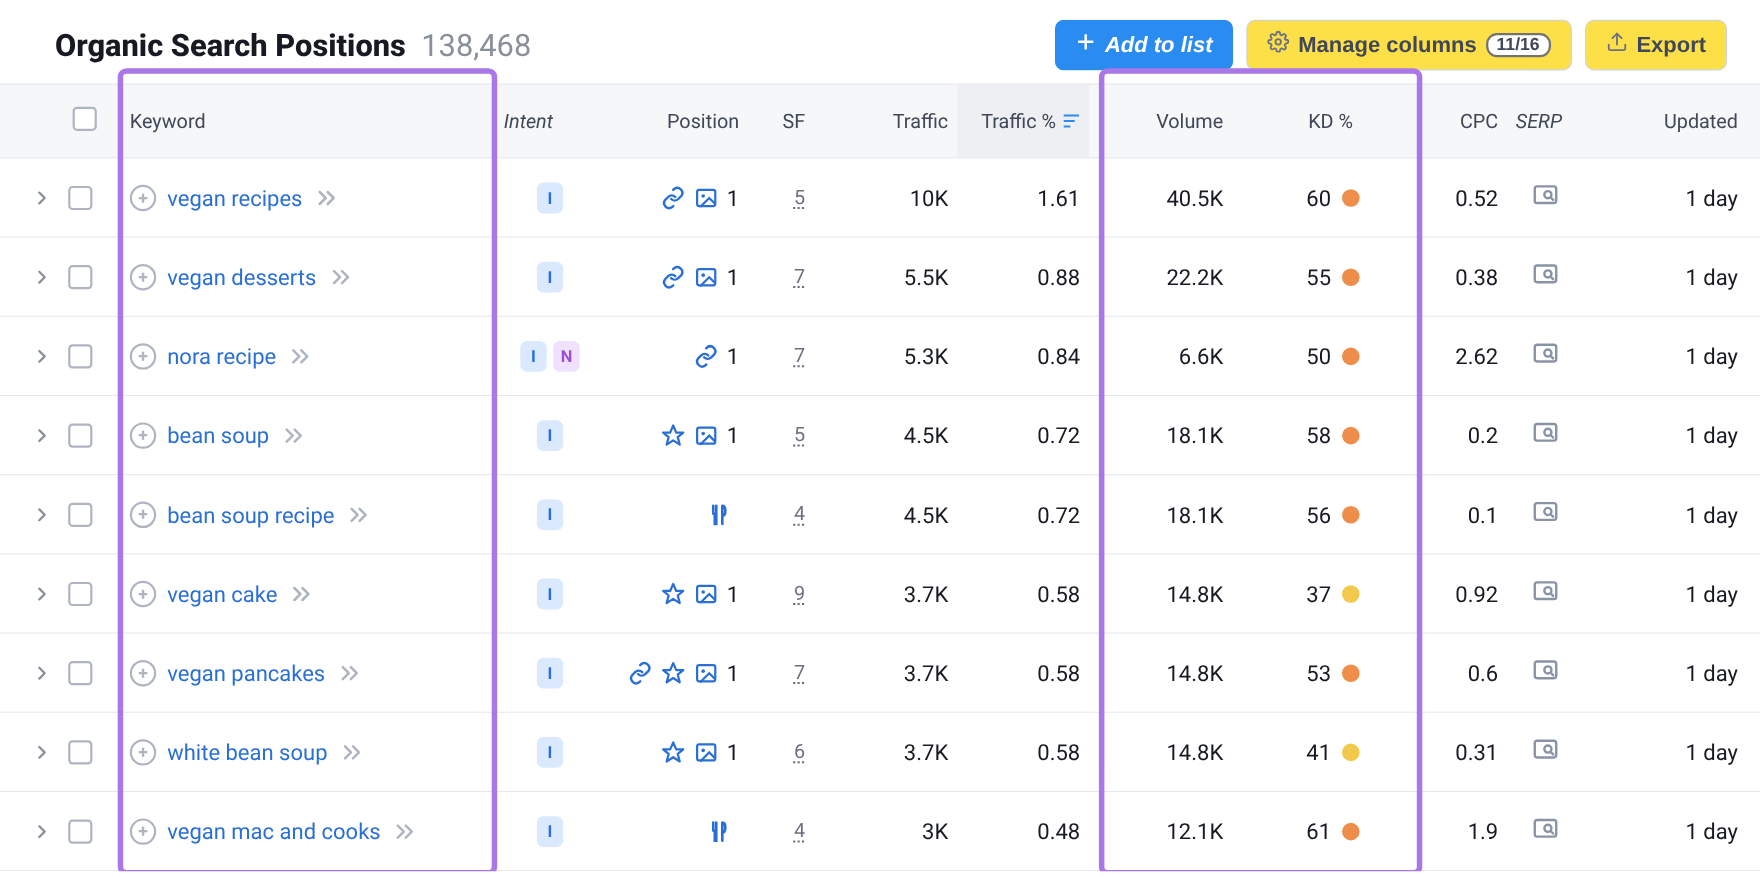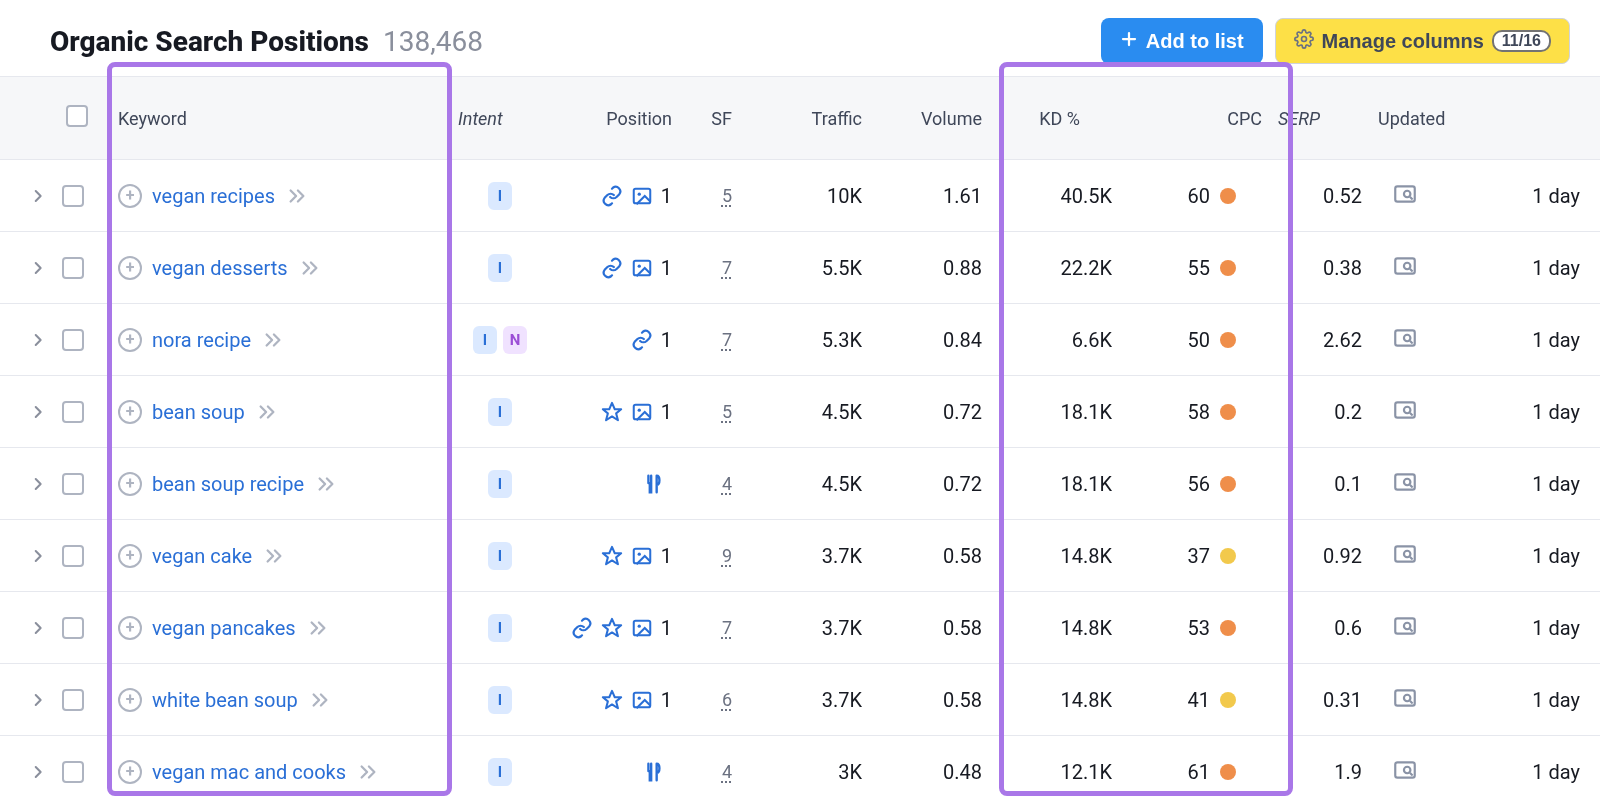--- a/index.html
+++ b/index.html
@@ -19,37 +19,37 @@
   }
   .title { font-weight: 800; font-size: 28px; margin-right: 14px; }
   .count { font-size: 28px; color: #8a8f9c; font-weight: 400; text-align: right; }
   .spacer { flex: 1; }
   .btn {
     display: inline-flex; align-items: center; gap: 8px;
     height: 46px; padding: 0 18px; border-radius: 8px;
     font-size: 20px; font-weight: 600; cursor: pointer;
     border: 1px solid transparent; white-space: nowrap;
   }
-  .btn-primary { background: #2a8cf0; color: #fff; }
+  .btn-primary { background: #2a8cf0; color: #fff; font-style: italic; }
   .btn-outline { background: #fde047; border-color: #cfd3dc; color: #3f4759; }
   .btn + .btn { margin-left: 12px; }
   .badge-count {
     background: #fff; border: 2px solid #737373; border-radius: 10px;
     padding: 0 8px; font-size: 16px; color: #3f4759; font-weight: 600;
   }
   
   .table { width: 100%; }
   .thead {
     display: grid;
     grid-template-columns: 110px 340px 100px 130px 60px 130px 120px 130px 150px 100px 70px 160px;
     align-items: center;
     background: #f6f7f9;
     border-top: 1px solid #e6e8ee;
     border-bottom: 1px solid #e6e8ee;
-    height: 84px;
+    height: 68px;
     color: #3f4759;
     font-size: 18px;
   }
   .thead .th { padding: 0 8px; }
   .th.left { text-align: left; }
   .th.right { text-align: right; }
   .th.center { text-align: left; font-style: italic; }
   .th.sorted {
     background: #edeff3;
     height: 100%;
@@ -129,32 +129,52 @@
   <button class="btn btn-outline">
     <span>
       <svg width="20" height="20" viewBox="0 0 24 24" fill="none" stroke="#6b7181" stroke-width="2">
             <circle cx="12" cy="12" r="3"></circle>
             <path d="M19.4 15a1.7 1.7 0 0 0 .34 1.87l.06.06a2 2 0 1 1-2.83 2.83l-.06-.06a1.7 1.7 0 0 0-1.87-.34 1.7 1.7 0 0 0-1 1.56V21a2 2 0 1 1-4 0v-.09a1.7 1.7 0 0 0-1-1.56 1.7 1.7 0 0 0-1.87.34l-.06.06a2 2 0 1 1-2.83-2.83l.06-.06A1.7 1.7 0 0 0 4.6 15a1.7 1.7 0 0 0-1.56-1H3a2 2 0 1 1 0-4h.09A1.7 1.7 0 0 0 4.65 9a1.7 1.7 0 0 0-.34-1.87l-.06-.06A2 2 0 1 1 7.08 4.24l.06.06A1.7 1.7 0 0 0 9 4.64a1.7 1.7 0 0 0 1-1.56V3a2 2 0 1 1 4 0v.09a1.7 1.7 0 0 0 1 1.56 1.7 1.7 0 0 0 1.87-.34l.06-.06a2 2 0 1 1 2.83 2.83l-.06.06A1.7 1.7 0 0 0 19.36 9c.14.34.42.62.76.76H21a2 2 0 1 1 0 4h-.09a1.7 1.7 0 0 0-1.51 1z"></path>
           </svg>
     </span>
     <span>Manage columns</span>
     <span class="badge-count">11/16</span>
   </button>
+  <button class="btn btn-outline">
+    <span>
+      <svg width="20" height="20" viewBox="0 0 24 24" fill="none" stroke="#6b7181" stroke-width="2" stroke-linecap="round" stroke-linejoin="round">
+            <path d="M21 15v4a2 2 0 0 1-2 2H5a2 2 0 0 1-2-2v-4"></path>
+            <polyline points="17 8 12 3 7 8"></polyline>
+            <line x1="12" y1="3" x2="12" y2="15"></line>
+          </svg>
+    </span>
+    <span>Export</span>
+  </button>
 </div>
 
 <div class="table">
   <div class="thead">
     <div class="th" style="padding-left:66px">
       <span class="checkbox"></span>
     </div>
     <div class="th left">Keyword</div>
     <div class="th center">Intent</div>
     <div class="th right">Position</div>
     <div class="th right">SF</div>
     <div class="th right">Traffic</div>
+    <div class="th right sorted">
+      <span>Traffic %</span>
+      <span class="sort-glyph">
+        <svg width="16" height="14" viewBox="0 0 16 14">
+              <line x1="1" y1="2" x2="15" y2="2" stroke="#2a8cf0" stroke-width="2"></line>
+              <line x1="1" y1="7" x2="11" y2="7" stroke="#2a8cf0" stroke-width="2"></line>
+              <line x1="1" y1="12" x2="7" y2="12" stroke="#2a8cf0" stroke-width="2"></line>
+            </svg>
+      </span>
+    </div>
     <div class="th right">Volume</div>
     <div class="th right" style="padding-right:40px">KD %</div>
     <div class="th right">CPC</div>
     <div class="th center">SERP</div>
     <div class="th right" style="padding-right:20px">Updated</div>
   </div>
   <div id="tbody">
         <div class="row">
     <div class="cell front">
       <span class="chev">

